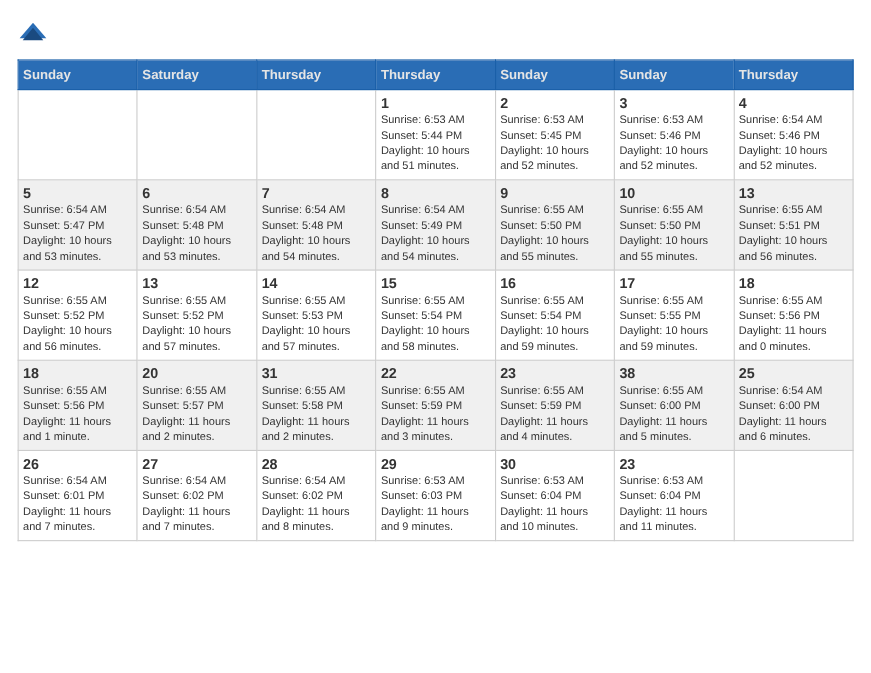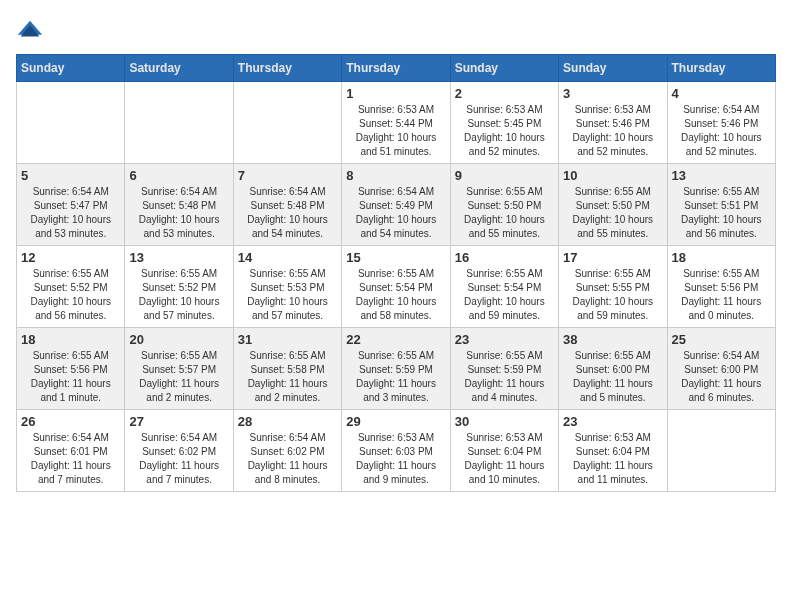--- a/index.html
+++ b/index.html
@@ -77,21 +77,20 @@
       font-size: 13px;
       font-weight: bold;
       color: #333;
       display: block;
       margin-bottom: 2px;
     }
     .day-info {
       font-size: 10px;
       color: #333;
       line-height: 1.4;
-      text-align: center;
     }
     .empty-cell {
       background: #f9f9f9;
     }
     .row-shaded td {
       background-color: #f0f0f0;
     }
     .row-white td {
       background-color: #ffffff;
     }

